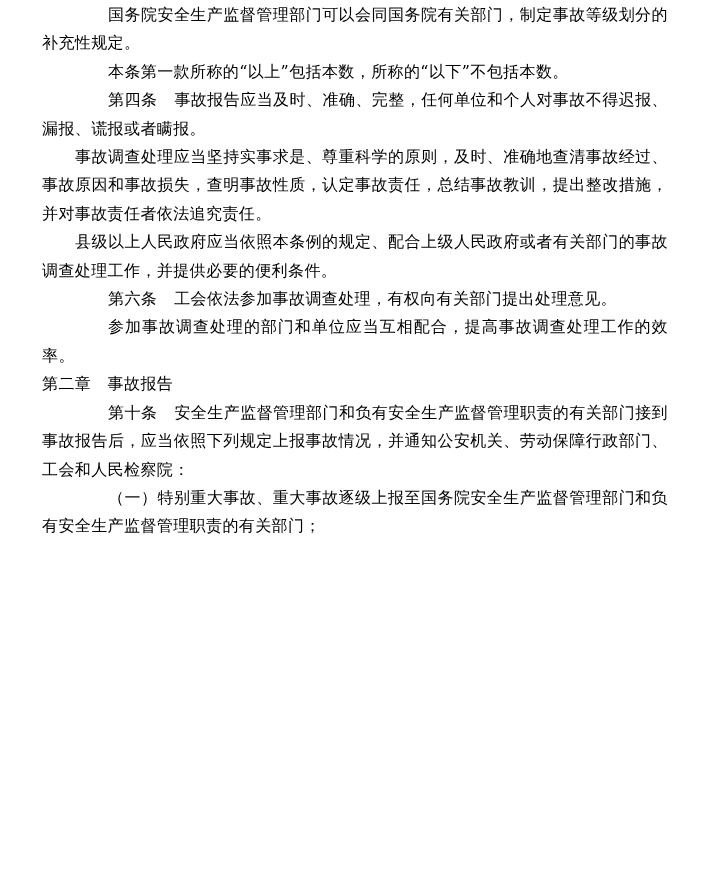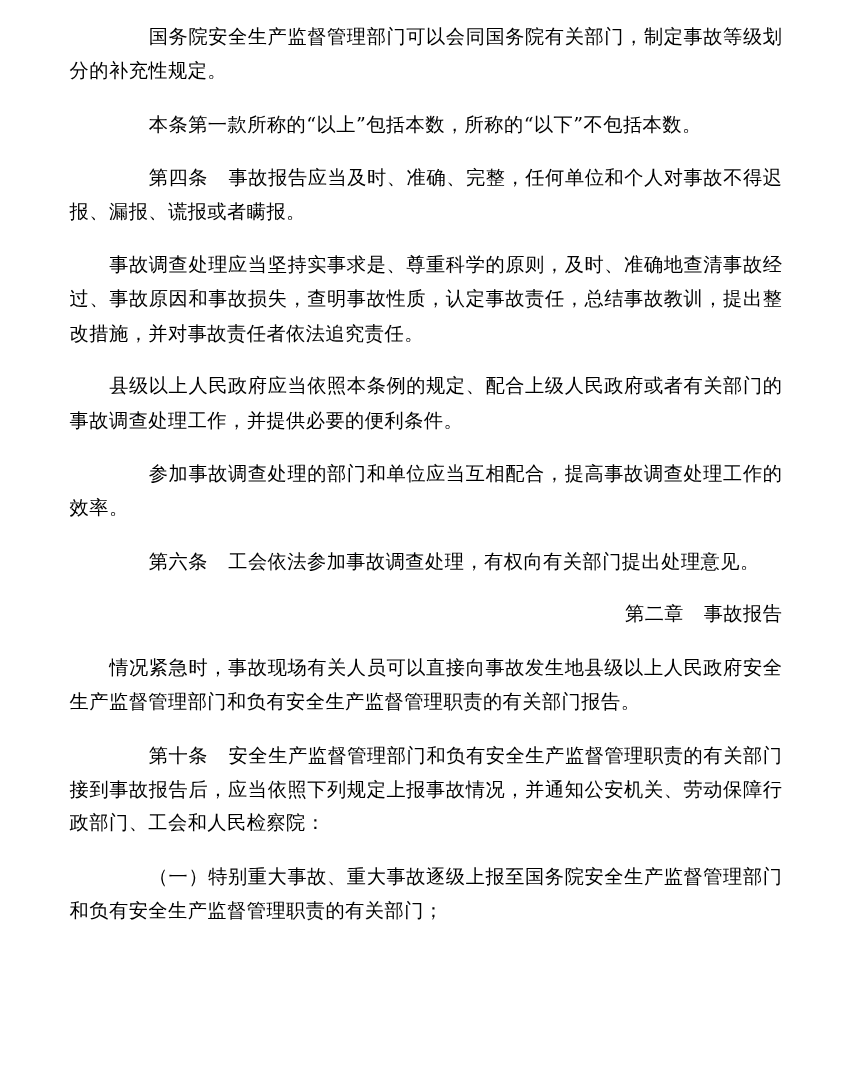--- a/index.html
+++ b/index.html
@@ -15,44 +15,43 @@
     font-family: "DejaVu Serif", "Liberation Serif", serif;
   }
   .doc {
     padding: 1px 43px 0 42px;
     font-size: 16px;
     line-height: 28.4px;
     letter-spacing: 0.4px;
     text-align: justify;
   }
   .doc p {
-    margin: 16px;
+    margin: 0;
     padding: 0;
   }
   .indent-deep { text-indent: 66px; }
   .indent-shallow { text-indent: 33px; }
   .article-num {
     font-weight: normal;
     margin-right: 17px;
   }
   .chapter-heading {
-    text-align: right;
+    text-align: left;
     text-indent: 0;
     margin: 18px 0 19px 0;
     font-weight: normal;
   }
 </style>
 </head>
 <body>
 
 <div class="doc" id="doc-body">
     <p class="indent-deep"><span>国务院安全生产监督管理部门可以会同国务院有关部门，制定事故等级划分的补充性规定。</span></p>
     <p class="indent-deep"><span>本条第一款所称的“以上”包括本数，所称的“以下”不包括本数。</span></p>
     <p class="indent-deep"><span class="article-num">第四条</span><span>事故报告应当及时、准确、完整，任何单位和个人对事故不得迟报、漏报、谎报或者瞒报。</span></p>
     <p class="indent-shallow"><span>事故调查处理应当坚持实事求是、尊重科学的原则，及时、准确地查清事故经过、事故原因和事故损失，查明事故性质，认定事故责任，总结事故教训，提出整改措施，并对事故责任者依法追究责任。</span></p>
     <p class="indent-shallow"><span>县级以上人民政府应当依照本条例的规定、配合上级人民政府或者有关部门的事故调查处理工作，并提供必要的便利条件。</span></p>
+    <p class="indent-deep"><span class="article-num">第六条</span><span>工会依法参加事故调查处理，有权向有关部门提出处理意见。</span></p>
     <p class="indent-deep"><span>参加事故调查处理的部门和单位应当互相配合，提高事故调查处理工作的效率。</span></p>
-    <p class="indent-deep"><span class="article-num">第六条</span><span>工会依法参加事故调查处理，有权向有关部门提出处理意见。</span></p>
     <p class="chapter-heading">第二章　事故报告</p>
-    <p class="indent-shallow"><span>情况紧急时，事故现场有关人员可以直接向事故发生地县级以上人民政府安全生产监督管理部门和负有安全生产监督管理职责的有关部门报告。</span></p>
     <p class="indent-deep"><span class="article-num">第十条</span><span>安全生产监督管理部门和负有安全生产监督管理职责的有关部门接到事故报告后，应当依照下列规定上报事故情况，并通知公安机关、劳动保障行政部门、工会和人民检察院：</span></p>
     <p class="indent-deep"><span>（一）特别重大事故、重大事故逐级上报至国务院安全生产监督管理部门和负有安全生产监督管理职责的有关部门；</span></p>
   </div>
 
 </body></html>

